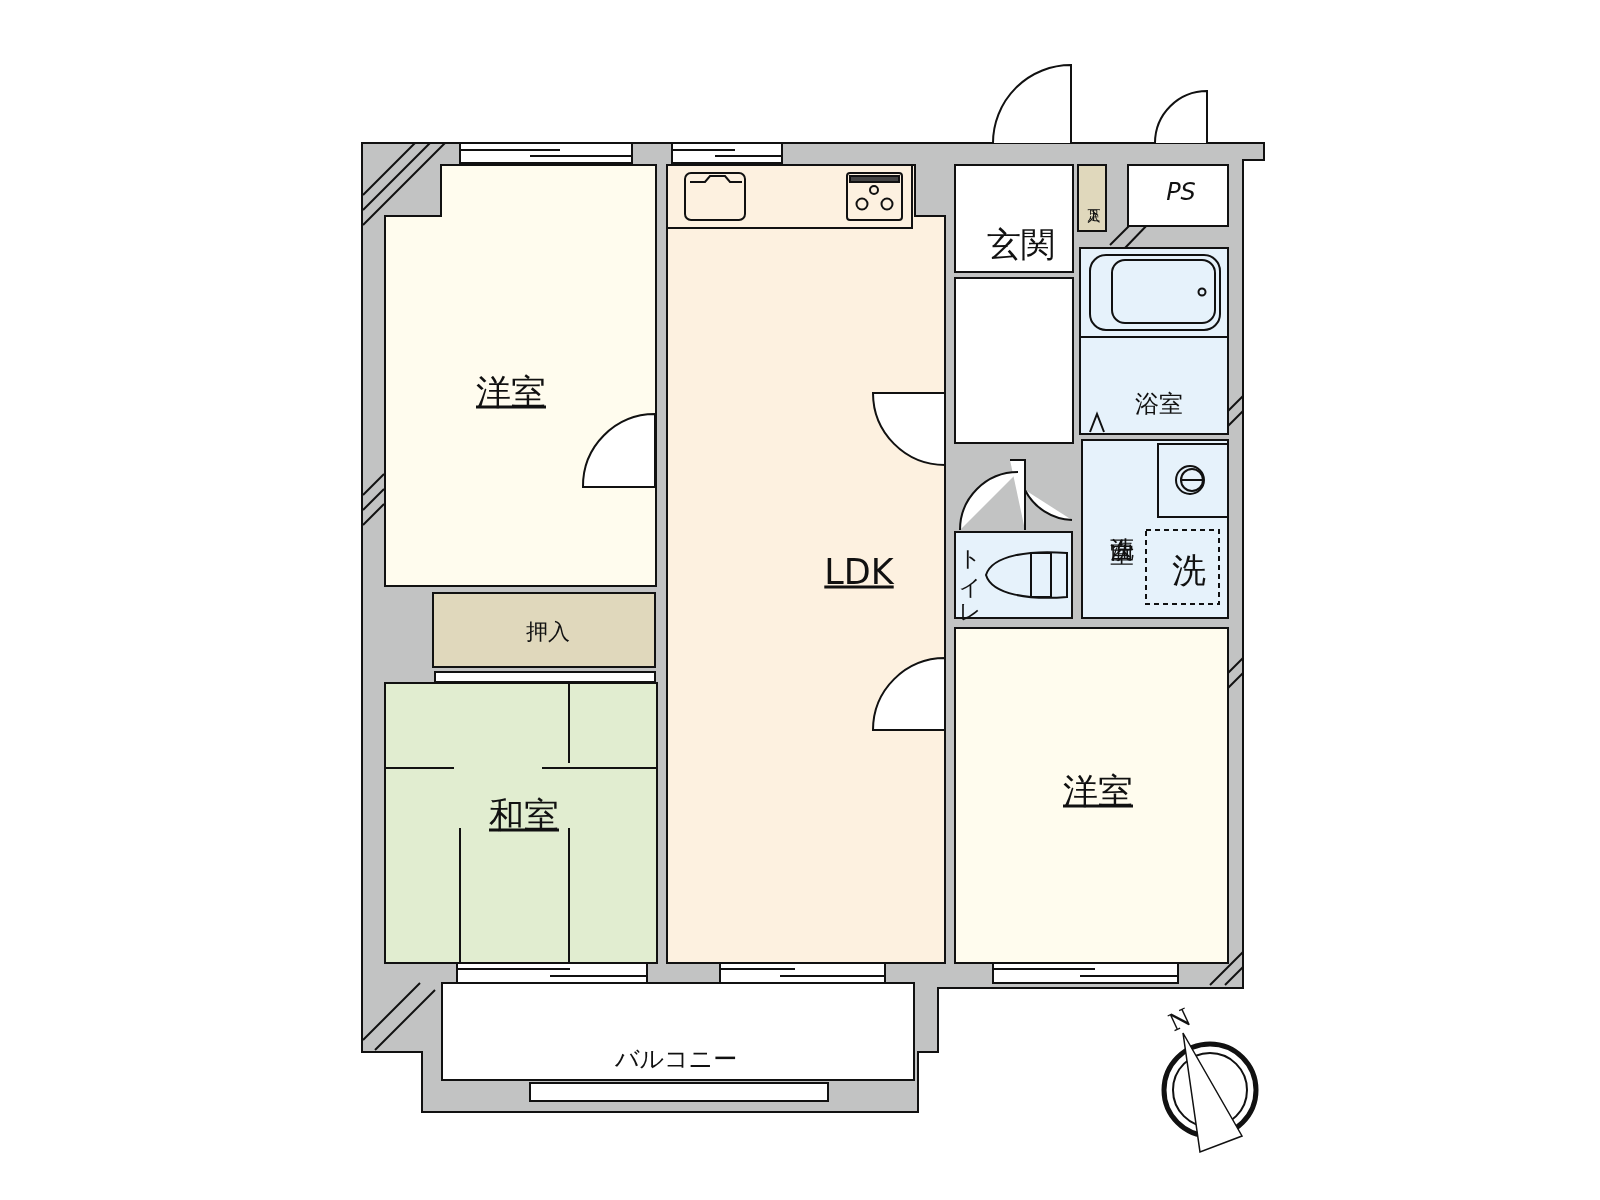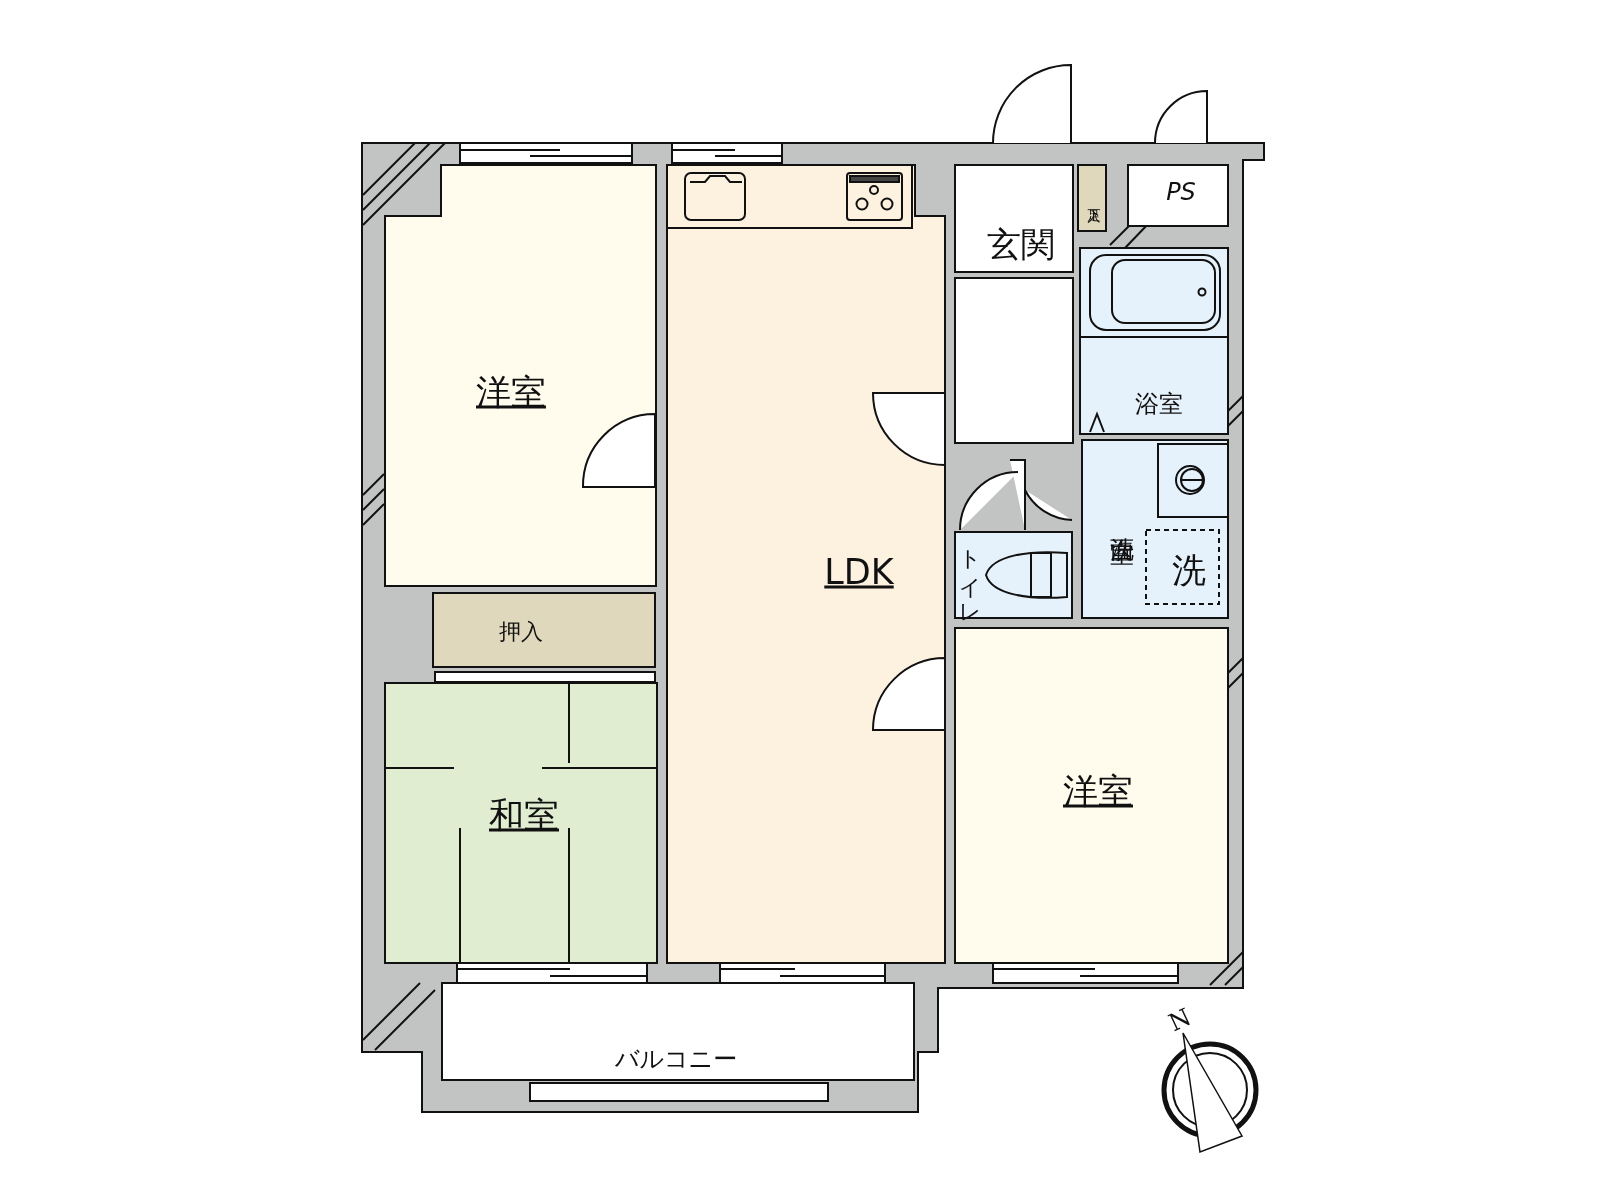--- a/index.html
+++ b/index.html
@@ -139,21 +139,21 @@
   <g>
     <circle cx="1210" cy="1090" r="46" fill="none" stroke="#111" stroke-width="5"></circle>
     <circle cx="1210" cy="1090" r="37" fill="none" stroke="#111" stroke-width="2"></circle>
     <path d="M1183,1033 L1200,1152 L1208,1090 Z" fill="#111"></path>
     <path d="M1183,1033 L1242,1136 L1200,1152 Z" fill="#fff" stroke="#111" stroke-width="1.5"></path>
   </g>
 </svg>
 
 <div class="lbl big" style="left:511px;top:392px;">洋室</div>
 <div class="lbl big" style="left:818px;top:572px;margin-left:41px;">LDK</div>
-<div class="lbl xs" style="left:521px;top:632px;">押入</div>
+<div class="lbl xs" style="left:548px;top:632px;">押入</div>
 <div class="lbl big" style="left:524px;top:815px;">和室</div>
 <div class="lbl big" style="left:1098px;top:791px;">洋室</div>
 <div class="lbl med" style="left:1021px;top:244px;">玄関</div>
 <div class="lbl tiny" style="left:1094px;top:199px;">下足入</div>
 <div class="lbl sm" style="left:1181px;top:192px;font-style:italic;">PS</div>
 <div class="lbl sm" style="left:1159px;top:404px;">浴室</div>
 <div class="lbl sm vert" style="left:1122px;top:521px;">洗面室</div>
 <div class="lbl med" style="left:1189px;top:570px;">洗</div>
 <div class="lbl xs vert" style="left:970px;top:575px;">トイレ</div>
 <div class="lbl sm" style="left:676px;top:1040px;margin-top:19px;">バルコニー</div>

